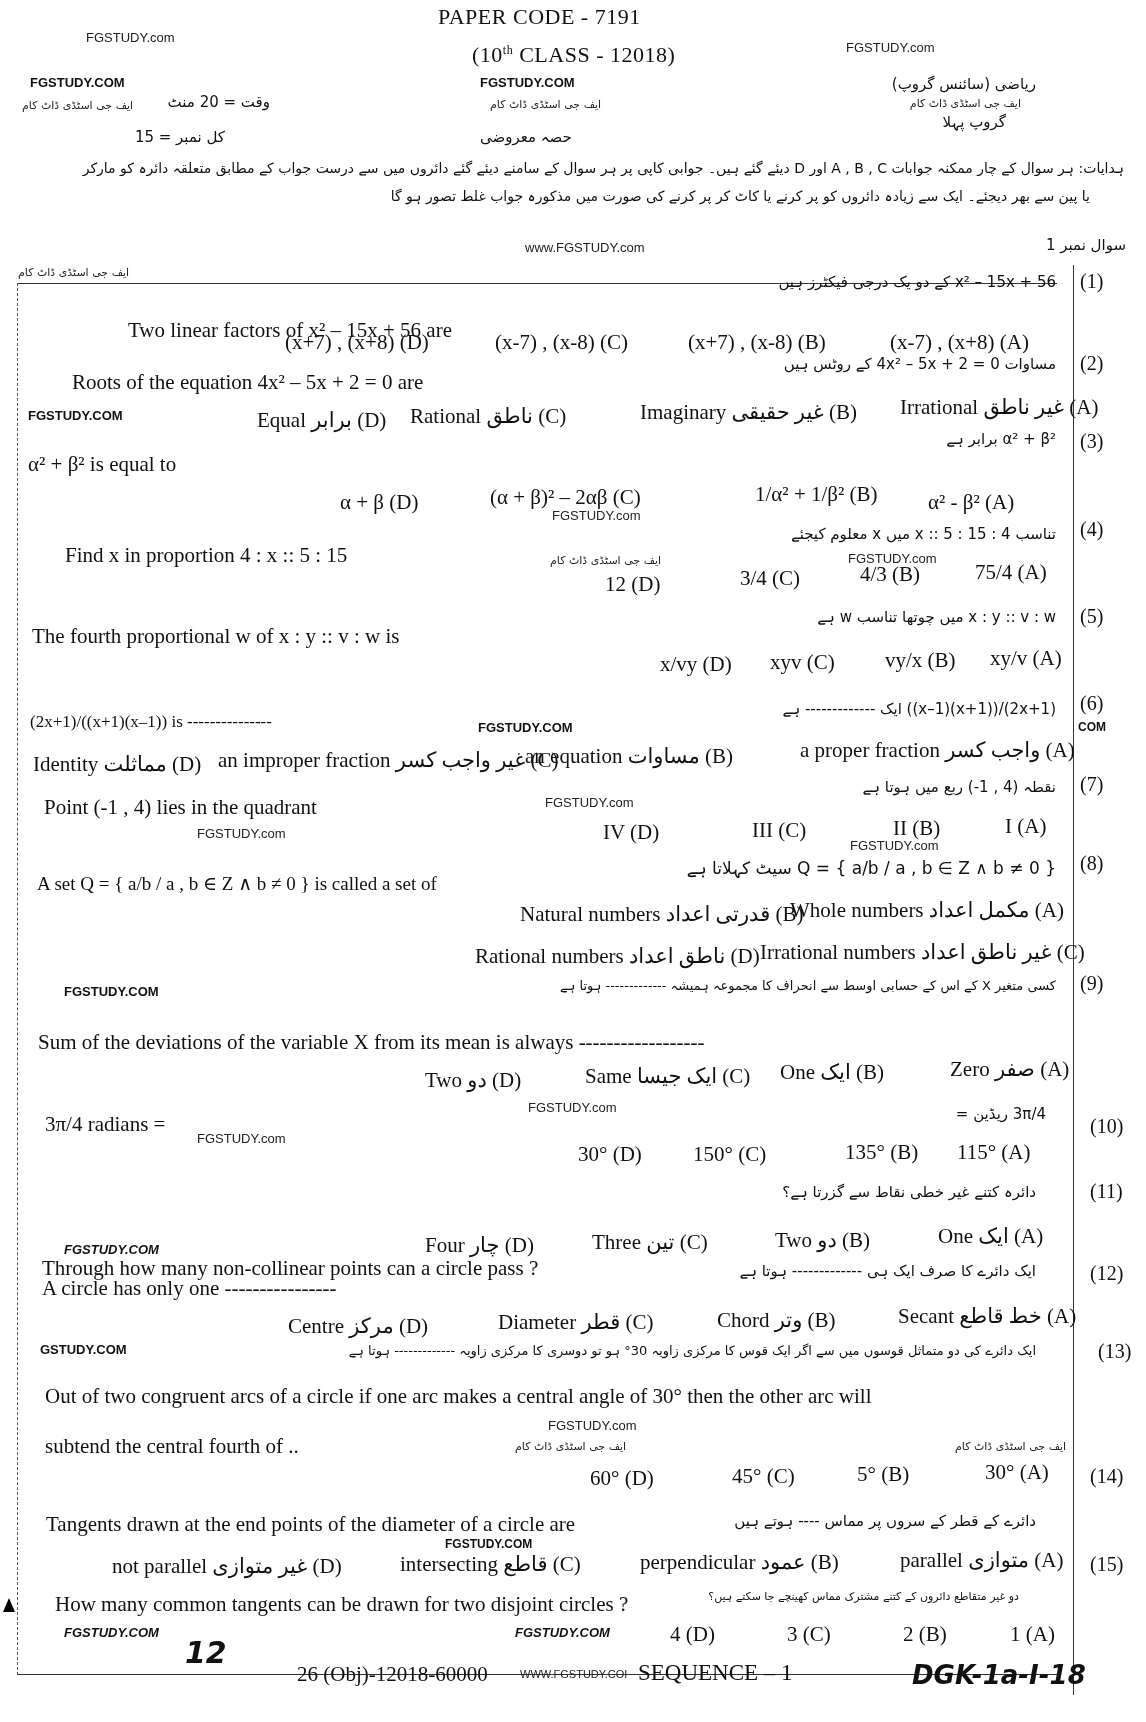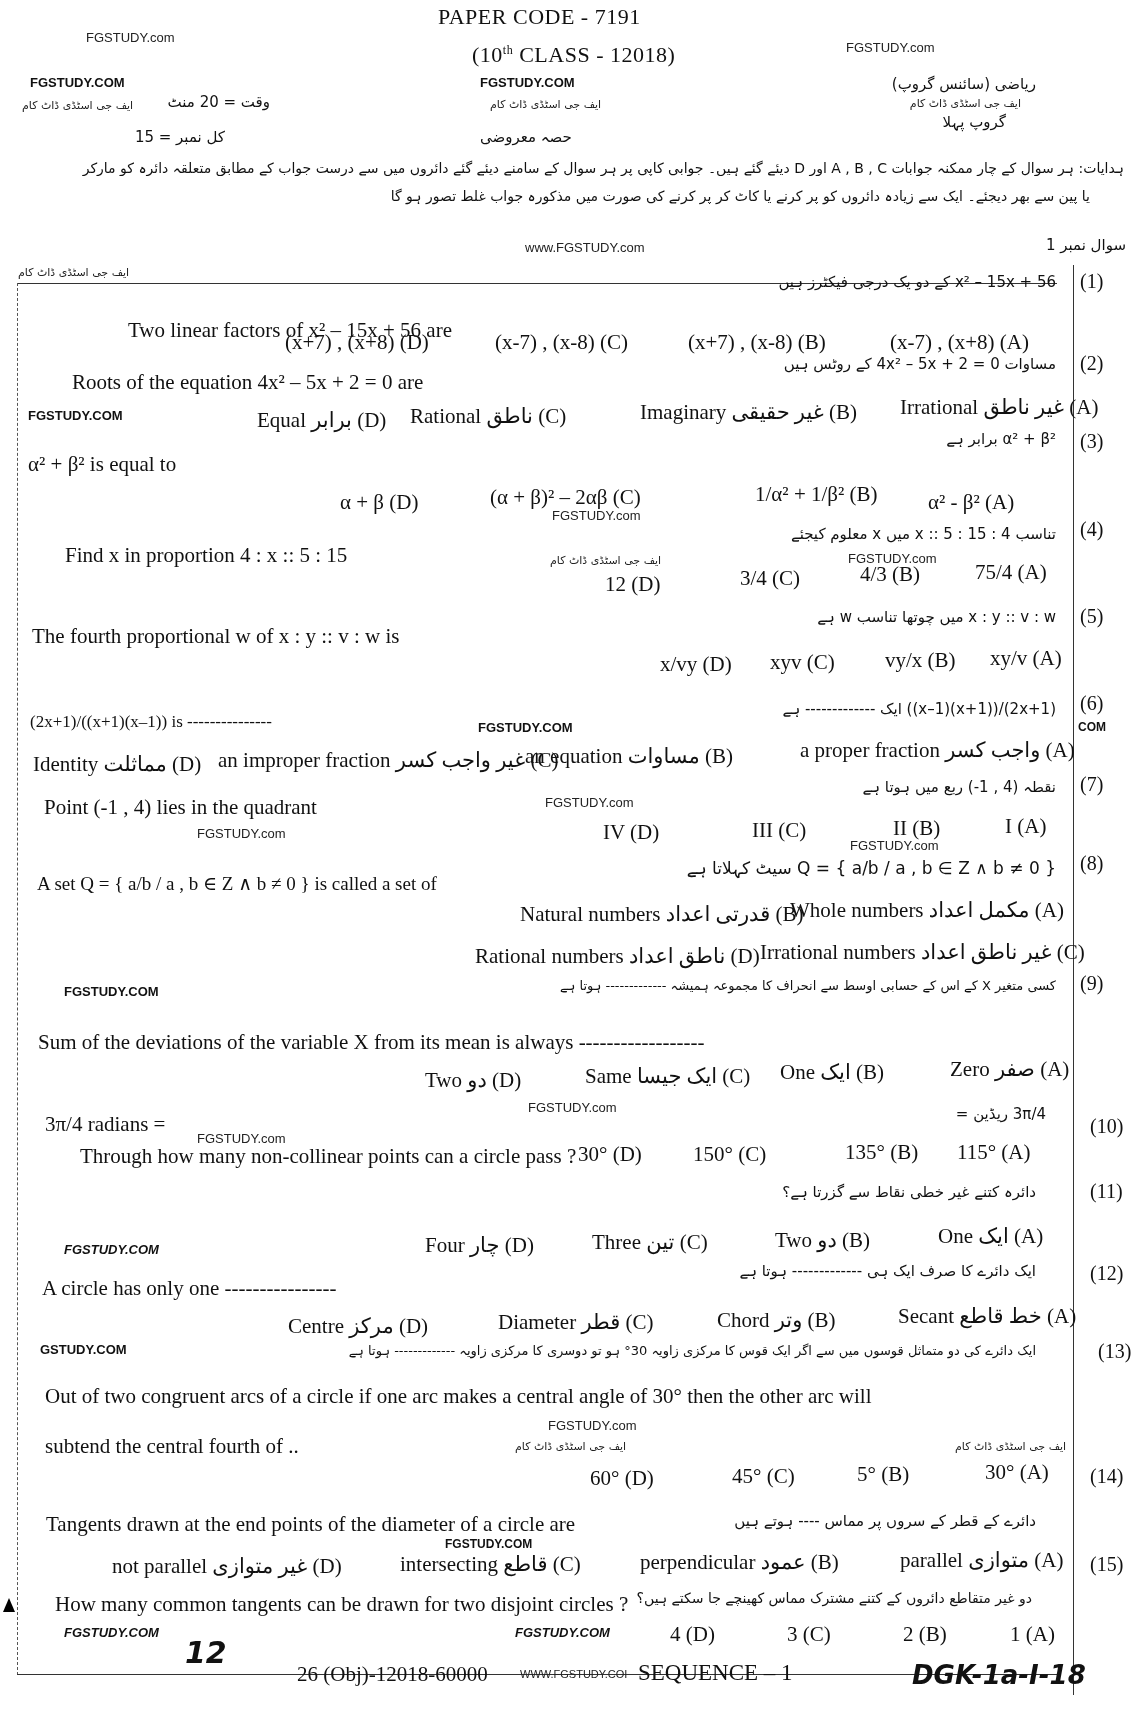--- a/index.html
+++ b/index.html
@@ -142,21 +142,21 @@
 <div class="abs en" style="left:45px;top:1112px;">3π/4  radians =</div>
 <div class="abs wm" style="left:528px;top:1100px;">FGSTUDY.com</div>
 <div class="abs wm" style="left:197px;top:1131px;">FGSTUDY.com</div>
 <div class="abs opt" style="left:578px;top:1142px;">30°  (D)</div>
 <div class="abs opt" style="left:693px;top:1142px;">150°  (C)</div>
 <div class="abs opt" style="left:845px;top:1140px;">135° (B)</div>
 <div class="abs opt" style="left:957px;top:1140px;">115°  (A)</div>
 
 <div class="abs qno" style="left:1090px;top:1180px;">(11)</div>
 <div class="abs urdu" style="right:110px;top:1183px;">دائرہ کتنے غیر خطی نقاط سے گزرتا ہے؟</div>
-<div class="abs en" style="left:42px;top:1144px;margin-left:38px;">Through how many non-collinear points can a circle pass ?</div>
+<div class="abs en" style="left:42px;top:1256px;">Through how many non-collinear points can a circle pass ?</div>
 <div class="abs wm-bi" style="left:64px;top:1242px;">FGSTUDY.COM</div>
 <div class="abs opt" style="left:425px;top:1233px;">Four چار (D)</div>
 <div class="abs opt" style="left:592px;top:1230px;">Three تین (C)</div>
 <div class="abs opt" style="left:775px;top:1228px;">Two دو (B)</div>
 <div class="abs opt" style="left:938px;top:1224px;">One ایک (A)</div>
 
 <div class="abs qno" style="left:1090px;top:1262px;">(12)</div>
 <div class="abs urdu" style="right:110px;top:1262px;">ایک دائرے کا صرف ایک ہی ------------- ہوتا ہے</div>
 <div class="abs en" style="left:42px;top:1276px;">A circle has only one ----------------</div>
 <div class="abs opt" style="left:288px;top:1314px;">Centre مرکز (D)</div>
@@ -183,21 +183,21 @@
 <div class="abs en" style="left:46px;top:1512px;">Tangents drawn at the end points of the diameter of a circle are</div>
 <div class="abs wm-b" style="left:445px;top:1537px;font-size:12px;">FGSTUDY.COM</div>
 
 <div class="abs qno" style="left:1090px;top:1553px;">(15)</div>
 <div class="abs opt" style="left:112px;top:1554px;">not parallel غیر متوازی (D)</div>
 <div class="abs opt" style="left:400px;top:1552px;">intersecting قاطع (C)</div>
 <div class="abs opt" style="left:640px;top:1550px;">perpendicular عمود (B)</div>
 <div class="abs opt" style="left:900px;top:1548px;">parallel متوازی (A)</div>
 
 <div class="abs en" style="left:55px;top:1592px;">How many common tangents can be drawn for two disjoint circles ?</div>
-<div class="abs urdu" style="right:114px;top:1590px;font-size:14px;">دو غیر متقاطع دائروں کے کتنے مشترک مماس کھینچے جا سکتے ہیں؟</div>
+<div class="abs urdu" style="right:127px;top:1590px;font-size:11px;">دو غیر متقاطع دائروں کے کتنے مشترک مماس کھینچے جا سکتے ہیں؟</div>
 <div class="abs wm-bi" style="left:64px;top:1625px;">FGSTUDY.COM</div>
 <div class="abs wm-bi" style="left:515px;top:1625px;">FGSTUDY.COM</div>
 <div class="abs opt" style="left:670px;top:1622px;">4  (D)</div>
 <div class="abs opt" style="left:787px;top:1622px;">3  (C)</div>
 <div class="abs opt" style="left:903px;top:1622px;">2  (B)</div>
 <div class="abs opt" style="left:1010px;top:1622px;">1  (A)</div>
 
 <div class="abs scribble" style="left:185px;top:1635px;">12</div>
 <div class="abs" style="left:297px;top:1662px;font-size:21px;">26 (Obj)-12018-60000</div>
 <div class="abs wm" style="left:520px;top:1668px;font-size:11px;">WWW.FGSTUDY.COI</div>

